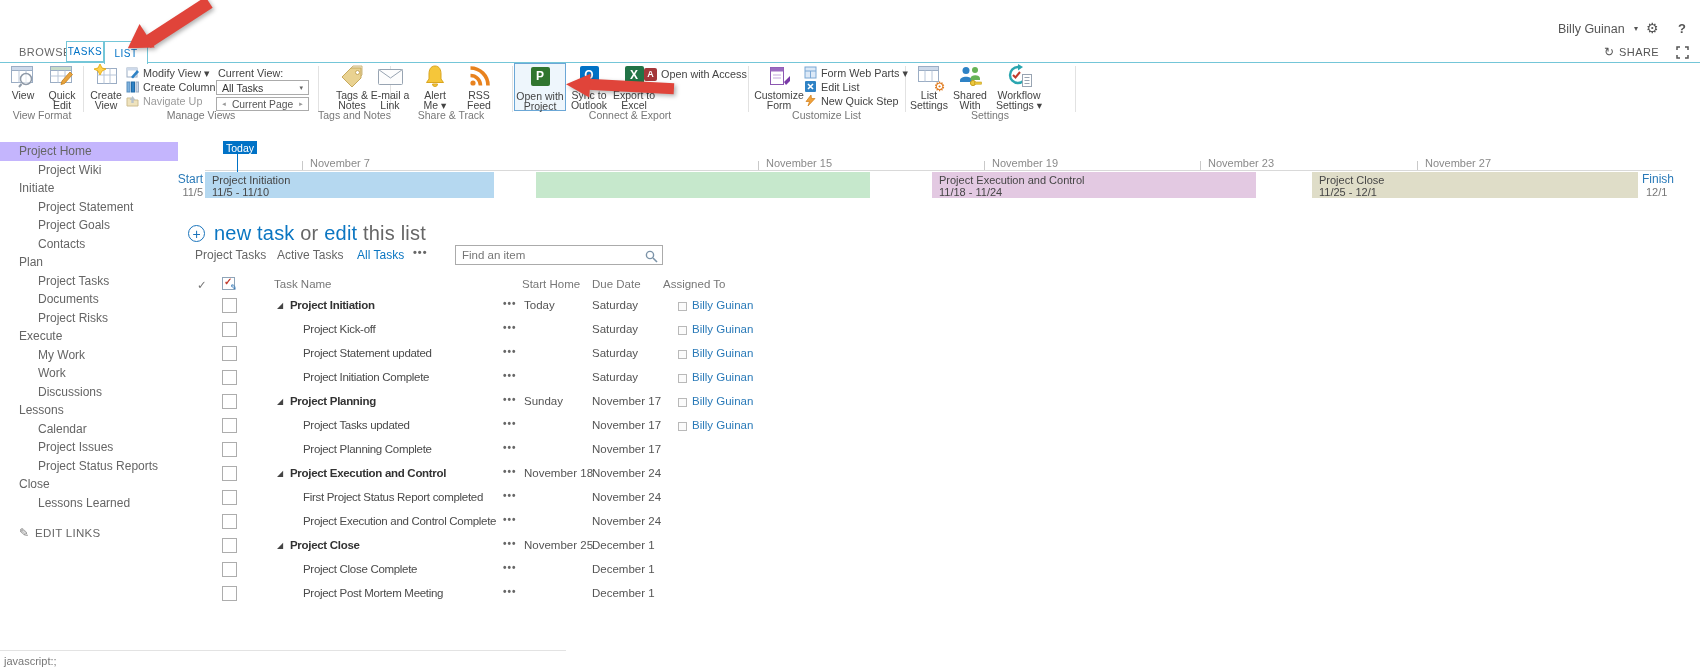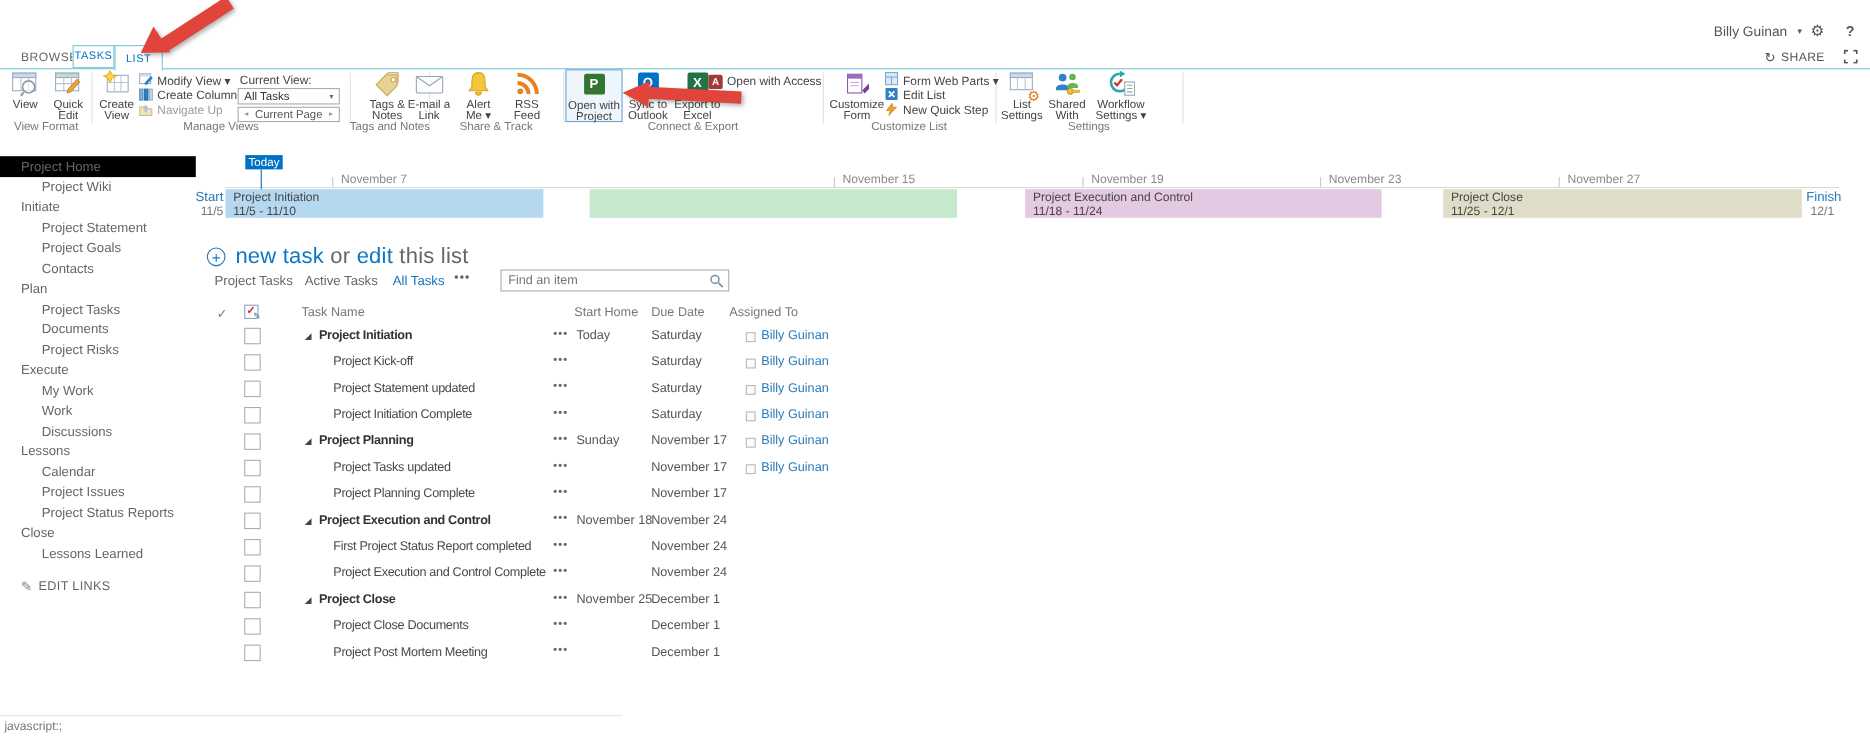--- a/index.html
+++ b/index.html
@@ -116,21 +116,21 @@
   .cstart{position:absolute;left:524px;top:5px;font-size:11.5px;color:#555;white-space:nowrap}
   .cdue{position:absolute;left:592px;top:5px;font-size:11.5px;color:#555;white-space:nowrap}
   .presence{position:absolute;left:678px;top:8px;width:9px;height:9px;border:1px solid #b9b9b9;background:#fbfbfb}
   .cassigned{position:absolute;left:692px;top:5px;font-size:11.5px;color:#2a7ab8;white-space:nowrap;cursor:pointer}
 
   
   .sidebar{position:absolute;left:0;top:142px;width:178px}
   .sbitem{height:18.5px;font-size:12px;color:#656565;display:flex;align-items:center;cursor:pointer;white-space:nowrap}
   .sbitem.lv0{padding-left:19px}
   .sbitem.lv1{padding-left:38px}
-  .sbitem.active{background:#000000}
+  .sbitem.active{background:#c4b5fd}
   .editlinks{position:absolute;left:19px;top:526px;display:flex;gap:6px;align-items:center;cursor:pointer}
   .el-pen{font-size:12px;color:#777}
   .el-txt{font-size:11.5px;color:#666;letter-spacing:.3px}
 
   
   .statusline{position:absolute;left:0;top:650px;width:566px;height:1px;background:#e3e3e3}
   .statustext{position:absolute;left:4px;top:655px;font-size:11px;color:#777}
 </style>
 </head>
 <body>
@@ -546,21 +546,21 @@
   <div class="trow" style="top:534px">
     <span class="rowcb"></span>
     <span class="tri">◢</span>
     <span class="tname g">Project Close</span>
     <span class="rowdots">•••</span>
     <span class="cstart">November 25</span>
     <span class="cdue">December 1</span>
   </div>
   <div class="trow" style="top:558px">
     <span class="rowcb"></span>
-    <span class="tname c">Project Close Documents</span>
+    <span class="tname c">Project Close Complete</span>
     <span class="rowdots">•••</span>
     <span class="cdue">December 1</span>
   </div>
   <div class="trow" style="top:582px">
     <span class="rowcb"></span>
     <span class="tname c">Project Post Mortem Meeting</span>
     <span class="rowdots">•••</span>
     <span class="cdue">December 1</span>
   </div>
 

